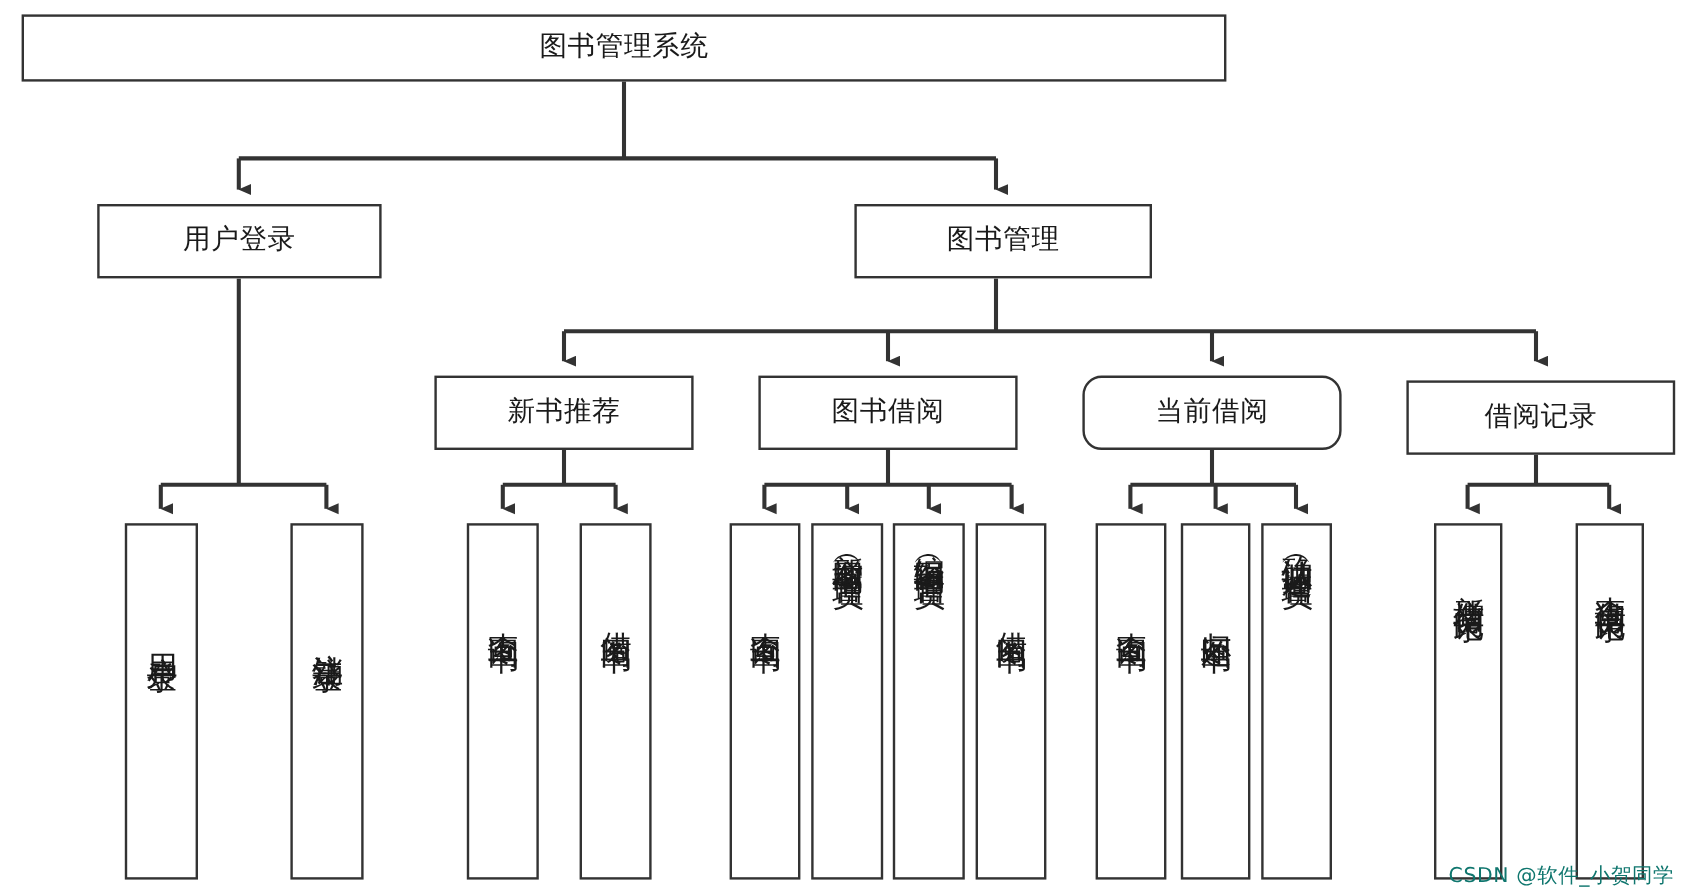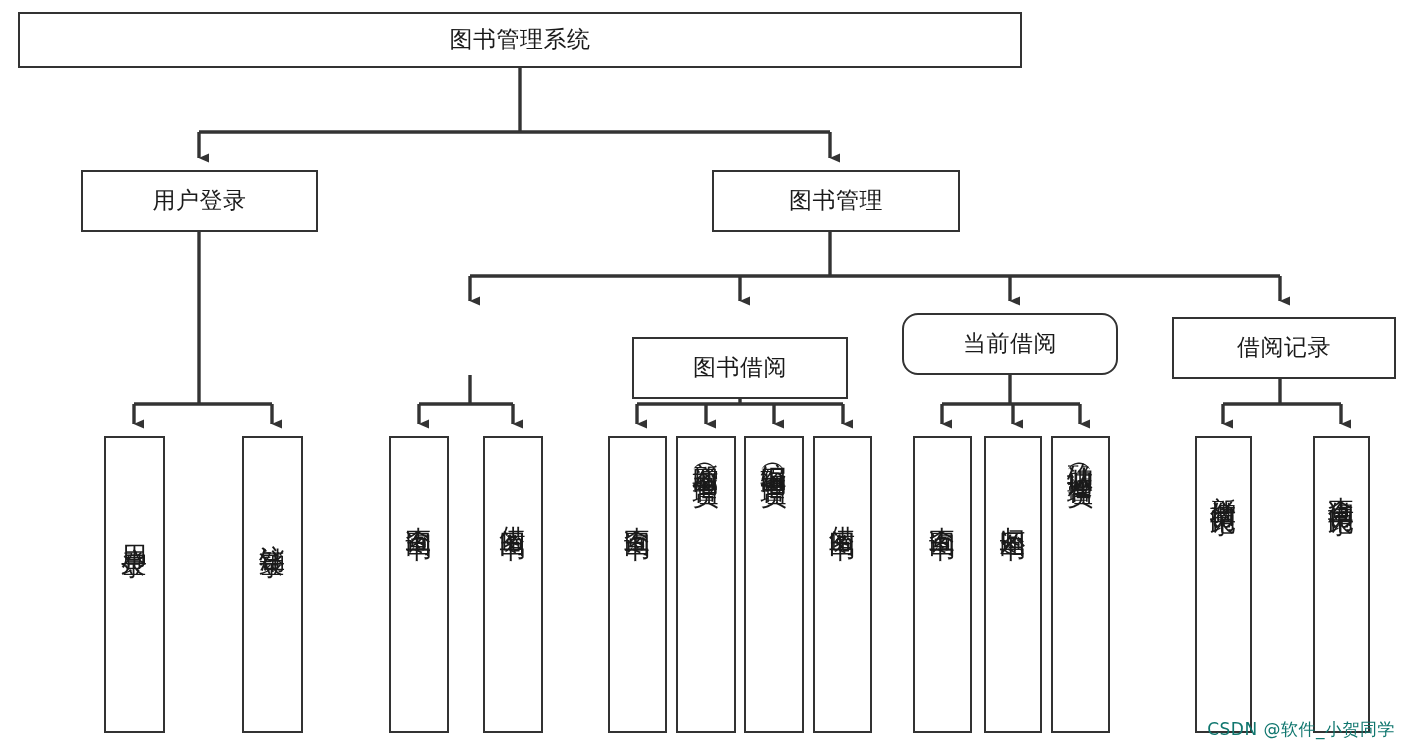--- a/index.html
+++ b/index.html
@@ -127,21 +127,24 @@
     <span class="node-label-h">图书管理系统</span>
   </div>
 
   <div class="node-box" style="left:81px; top:170px; width:237px; height:62px;">
     <span class="node-label-h">用户登录</span>
   </div>
   <div class="node-box" style="left:712px; top:170px; width:248px; height:62px;justify-content:center;">
     <span class="node-label-h">图书管理</span>
   </div>
 
-  <div class="node-box" style="left:632px; top:313px; width:216px; height:62px;margin-top:24px;">
+  <div class="node-box" style="left:362px; top:313px; width:216px; height:62px;">
+    <span class="node-label-h">新书推荐</span>
+  </div>
+  <div class="node-box" style="left:632px; top:313px; width:216px; height:62px;">
     <span class="node-label-h">图书借阅</span>
   </div>
   <div class="node-box" style="left:902px; top:313px; width:216px; height:62px;border-radius:16px;">
     <span class="node-label-h">当前借阅</span>
   </div>
   <div class="node-box" style="left:1172px; top:317px; width:224px; height:62px;">
     <span class="node-label-h">借阅记录</span>
   </div>
 
   <div class="node-box vertical" style="left:104px; top:436px; width:61px; height:297px; padding-top:86px;">

